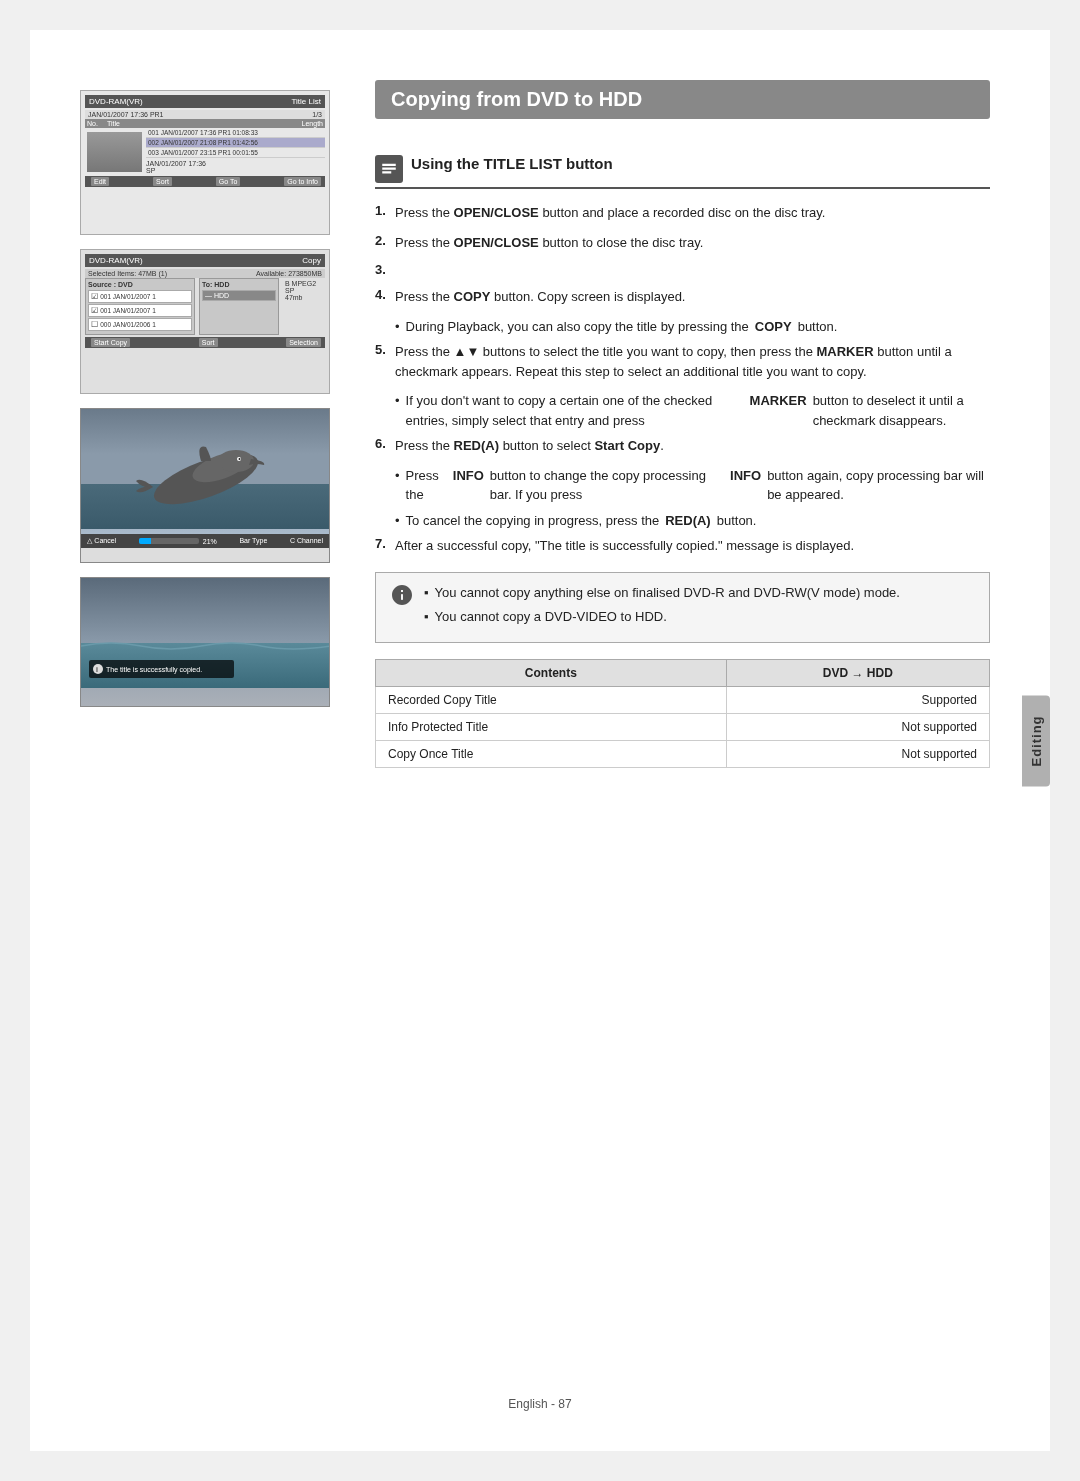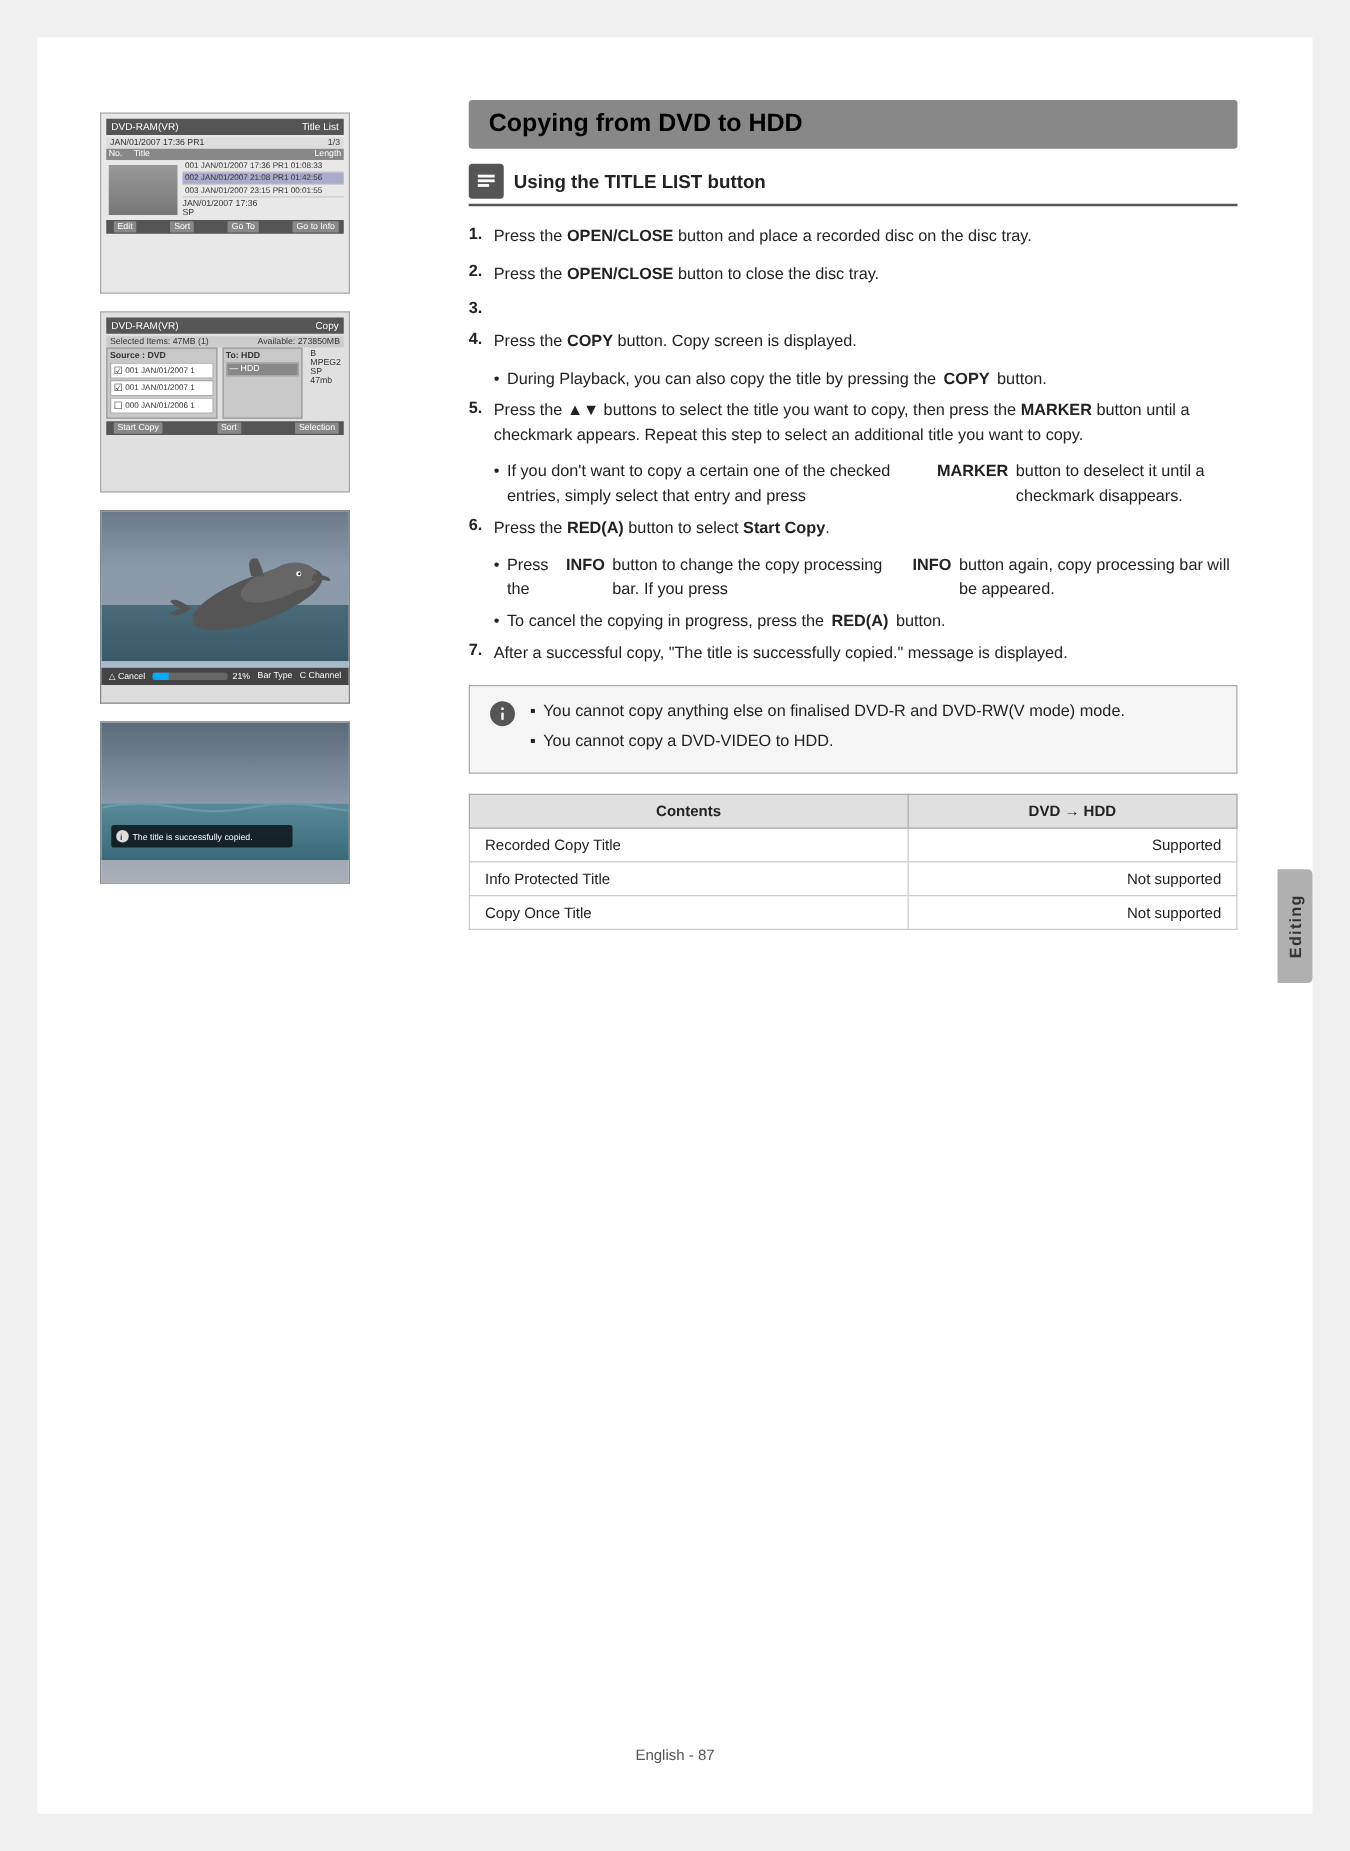--- a/index.html
+++ b/index.html
@@ -48,21 +48,21 @@
 
     
     .left-column {
       position: absolute;
       left: 50px;
       top: 60px;
       width: 270px;
     }
 
     .screenshot-box {
-      width: 200px;
+      width: 250px;
       margin-bottom: 14px;
       border: 1px solid #aaa;
       background: #ddd;
       font-size: 9px;
       color: #333;
       overflow: hidden;
     }
 
     
     .ss1 {
@@ -230,31 +230,31 @@
     
     .right-column {
       position: absolute;
       left: 345px;
       top: 50px;
       right: 60px;
     }
 
     .page-title {
       background: #888;
-      color: #000000;
+      color: #ffffff;
       font-size: 20px;
       font-weight: bold;
       padding: 8px 16px;
-      margin-bottom: 12px;
+      margin-bottom: 36px;
       border-radius: 3px;
     }
 
     .section-header {
       display: flex;
-      align-items: center;
+      align-items: flex-start;
       border-bottom: 2px solid #555;
       padding-bottom: 4px;
       margin-bottom: 14px;
     }
     .section-icon {
       width: 28px;
       height: 28px;
       background: #555;
       border-radius: 3px;
       margin-right: 8px;

